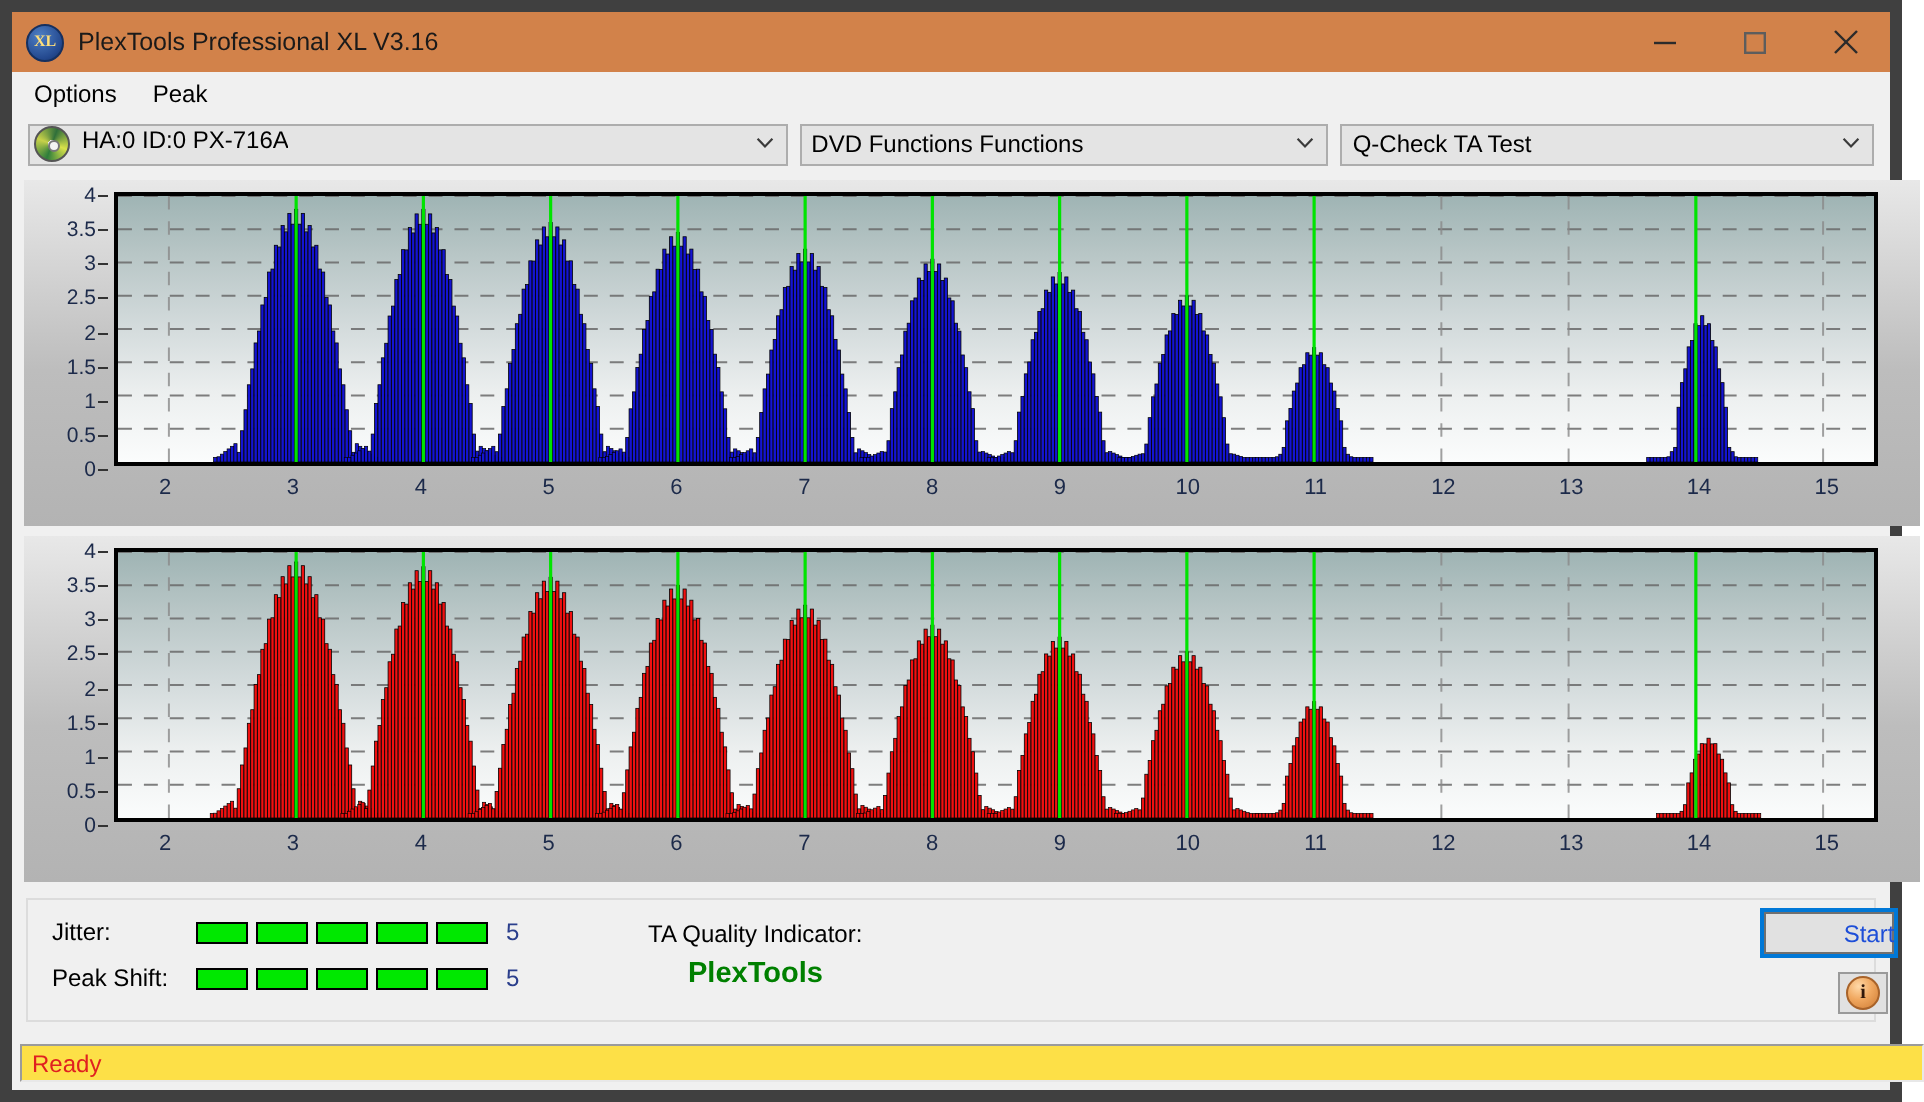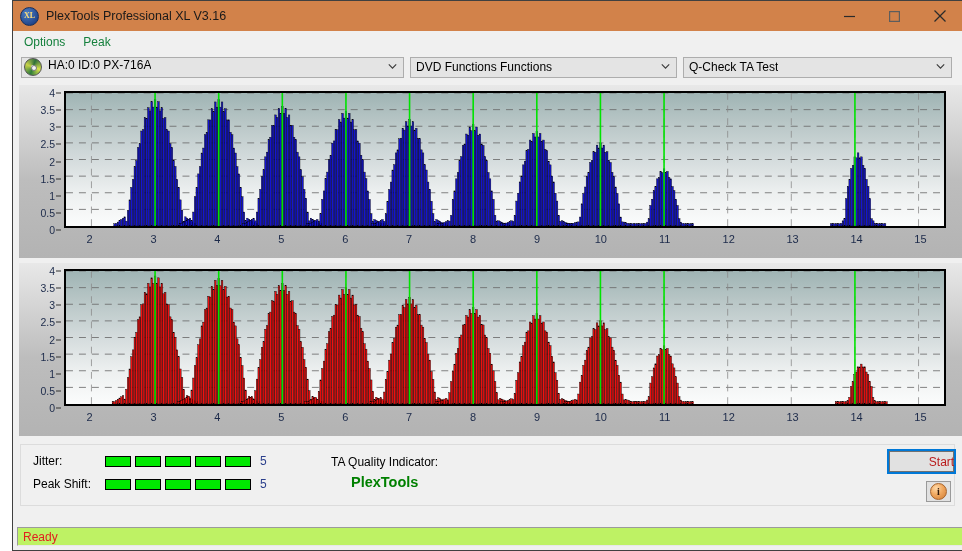--- a/index.html
+++ b/index.html
@@ -5,24 +5,24 @@
   html, body {
     margin: 0; padding: 0;
     background: #ffffff;
   }
   body {
     width: 962px; height: 551px;
     font-family: "Liberation Sans", sans-serif;
     overflow: hidden;
   }
   .window {
-    position: absolute; left: 12px; top: 0;
+    position: absolute; left: 0; top: 0;
     width: 951px; height: 551px;
     box-sizing: border-box;
-    border: 1px solid #404040;
+    border: 6px solid #404040;
     background: #f0f0f0;
     display: flex; flex-direction: column;
   }
   
   .titlebar {
     height: 30px; min-height: 30px;
     background: #d2824a;
     display: flex; align-items: center;
     position: relative;
   }
@@ -49,21 +49,21 @@
   }
   .winbtn svg { display: block; }
   
   .menubar {
     height: 22px; min-height: 22px;
     background: #f0f0f0;
     display: flex; align-items: center;
     padding-left: 7px;
   }
   .menuitem {
-    font-size: 12px; color: #15803d;
+    font-size: 12px; color: #000000;
     padding: 2px 8px 2px 4px; margin-right: 6px;
   }
   
   .toolbar {
     height: 28px; min-height: 28px;
     background: #f0f0f0;
     display: flex; align-items: center;
     padding: 0 8px;
     gap: 6px;
   }
@@ -185,21 +185,21 @@
     position: absolute; left: 330px; top: 29px;
     font-size: 14.5px; font-weight: bold; color: #008000;
   }
   .start-btn {
     position: absolute; left: 868px; top: 6px;
     width: 65px; height: 21px;
     box-sizing: border-box;
     background: #e1e1e1;
     border: 1px solid #707070;
     outline: 2px solid #0078d7;
-    font-size: 12px; color: #b91c1c;
+    font-size: 12px; color: #1d4ed8;
     display: flex; align-items: center; justify-content: center; padding-left: 40px;
   }
   .info-btn {
     position: absolute; left: 905px; top: 36px;
     width: 25px; height: 21px;
     box-sizing: border-box;
     background: #e1e1e1;
     border: 1px solid #9a9a9a;
     display: flex; align-items: center; justify-content: center;
   }
@@ -213,21 +213,21 @@
     color: #30180a; font-size: 10px; font-weight: bold;
     font-family: "Liberation Serif", serif; line-height: 1;
   }
   
   .statusbar {
     position: absolute; left: 4px; bottom: 4px;
     width: 952px; height: 19px;
     box-sizing: border-box;
     border: 1px solid #9b9b9b;
     border-right-color: #e8e8e8; border-bottom-color: #e8e8e8;
-    background: #bef264;
+    background: #fde047;
     display: flex; align-items: center;
   }
   .statusbar span {
     font-size: 12px; color: #e02020; margin-left: 5px;
   }
 </style>
 </head>
 <body>
 
 <div class="window">

